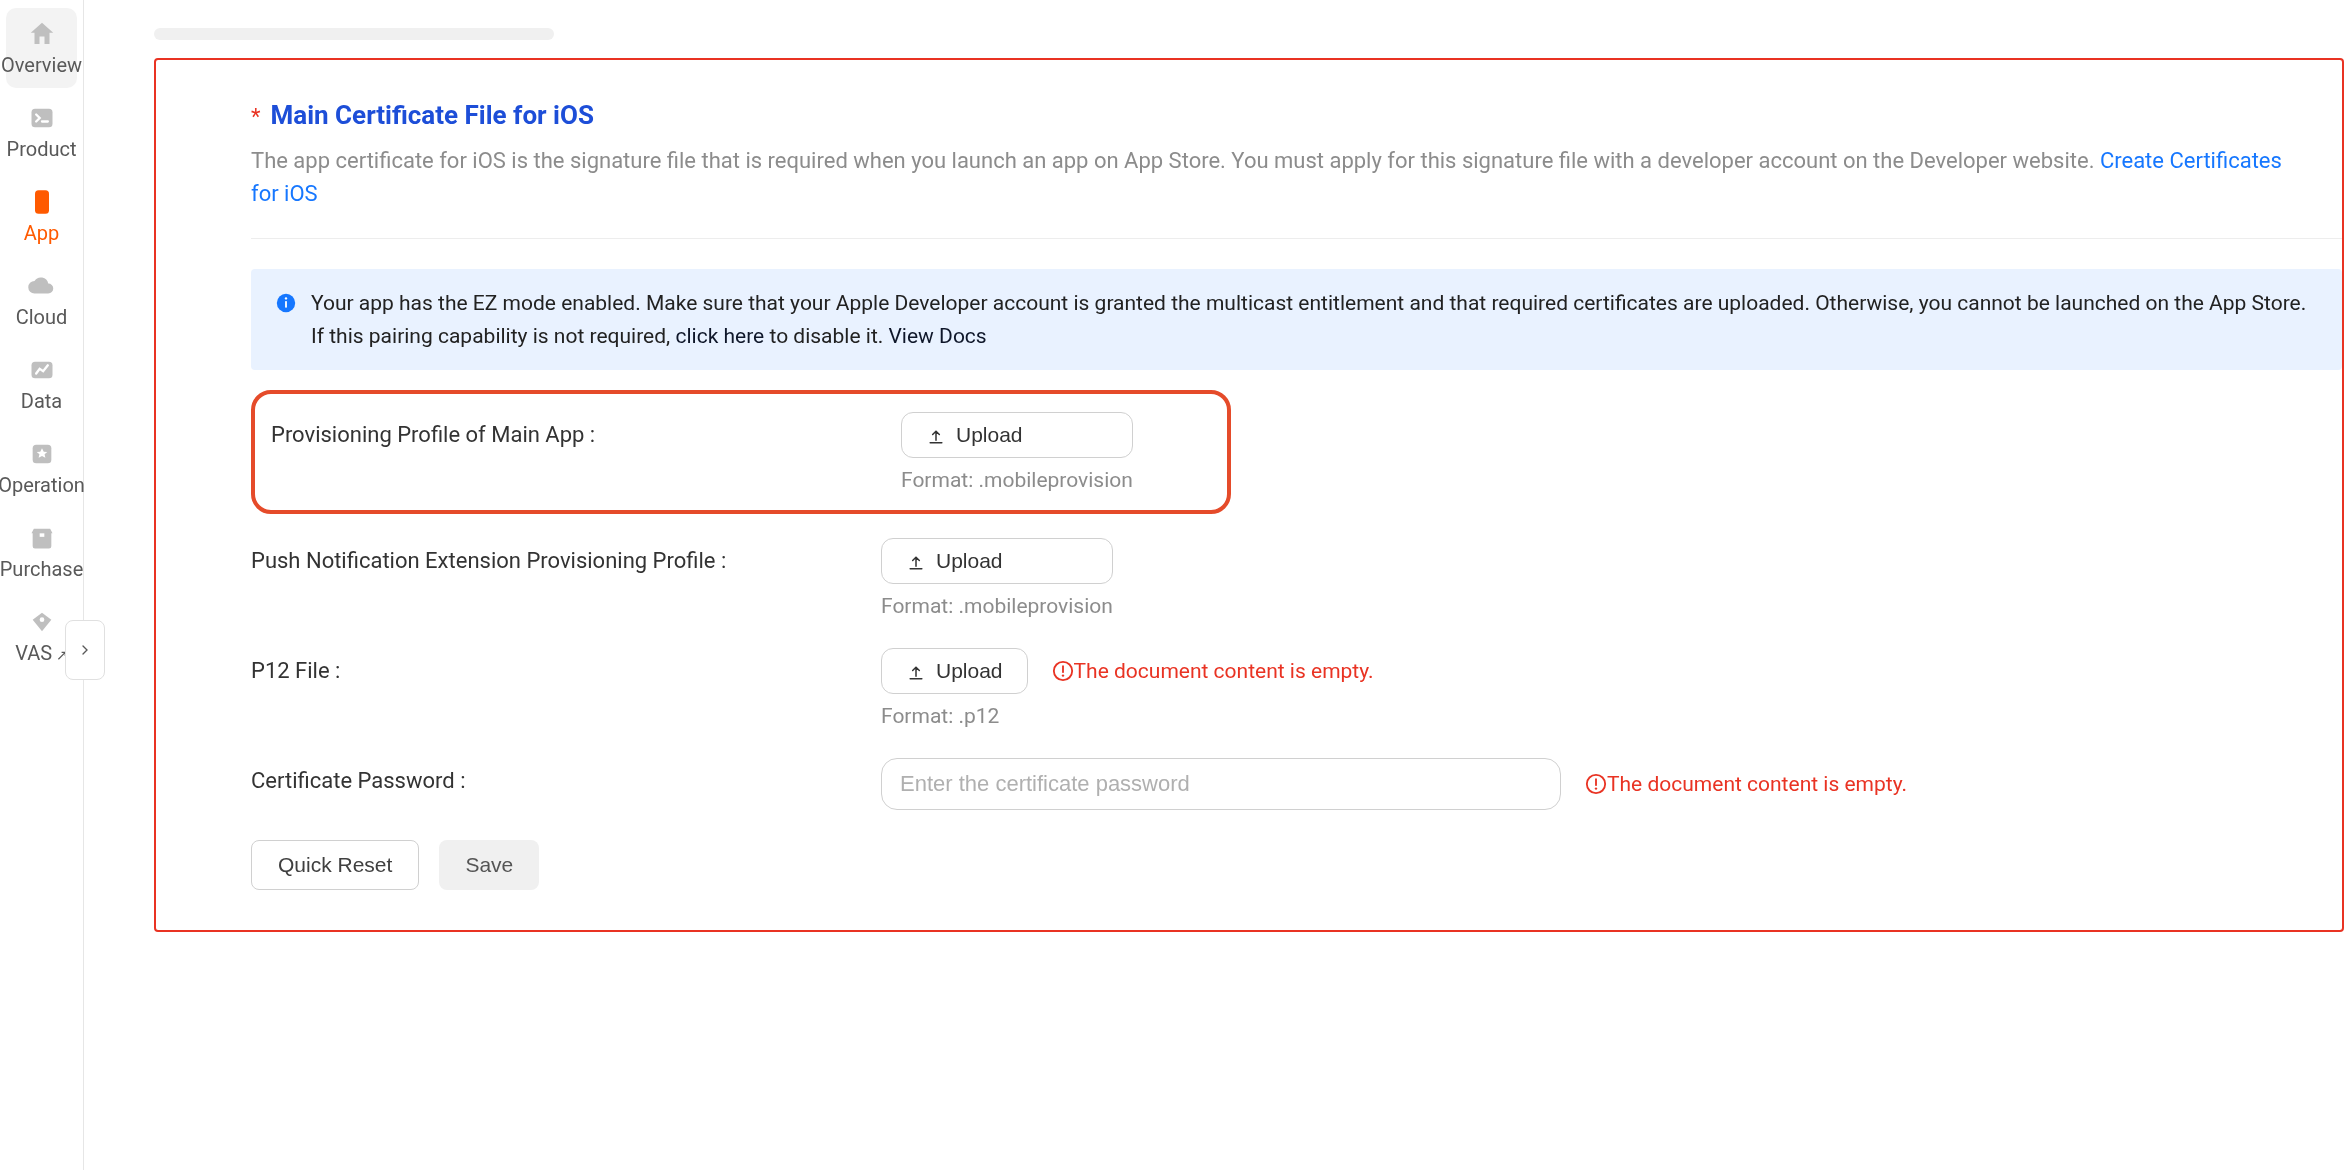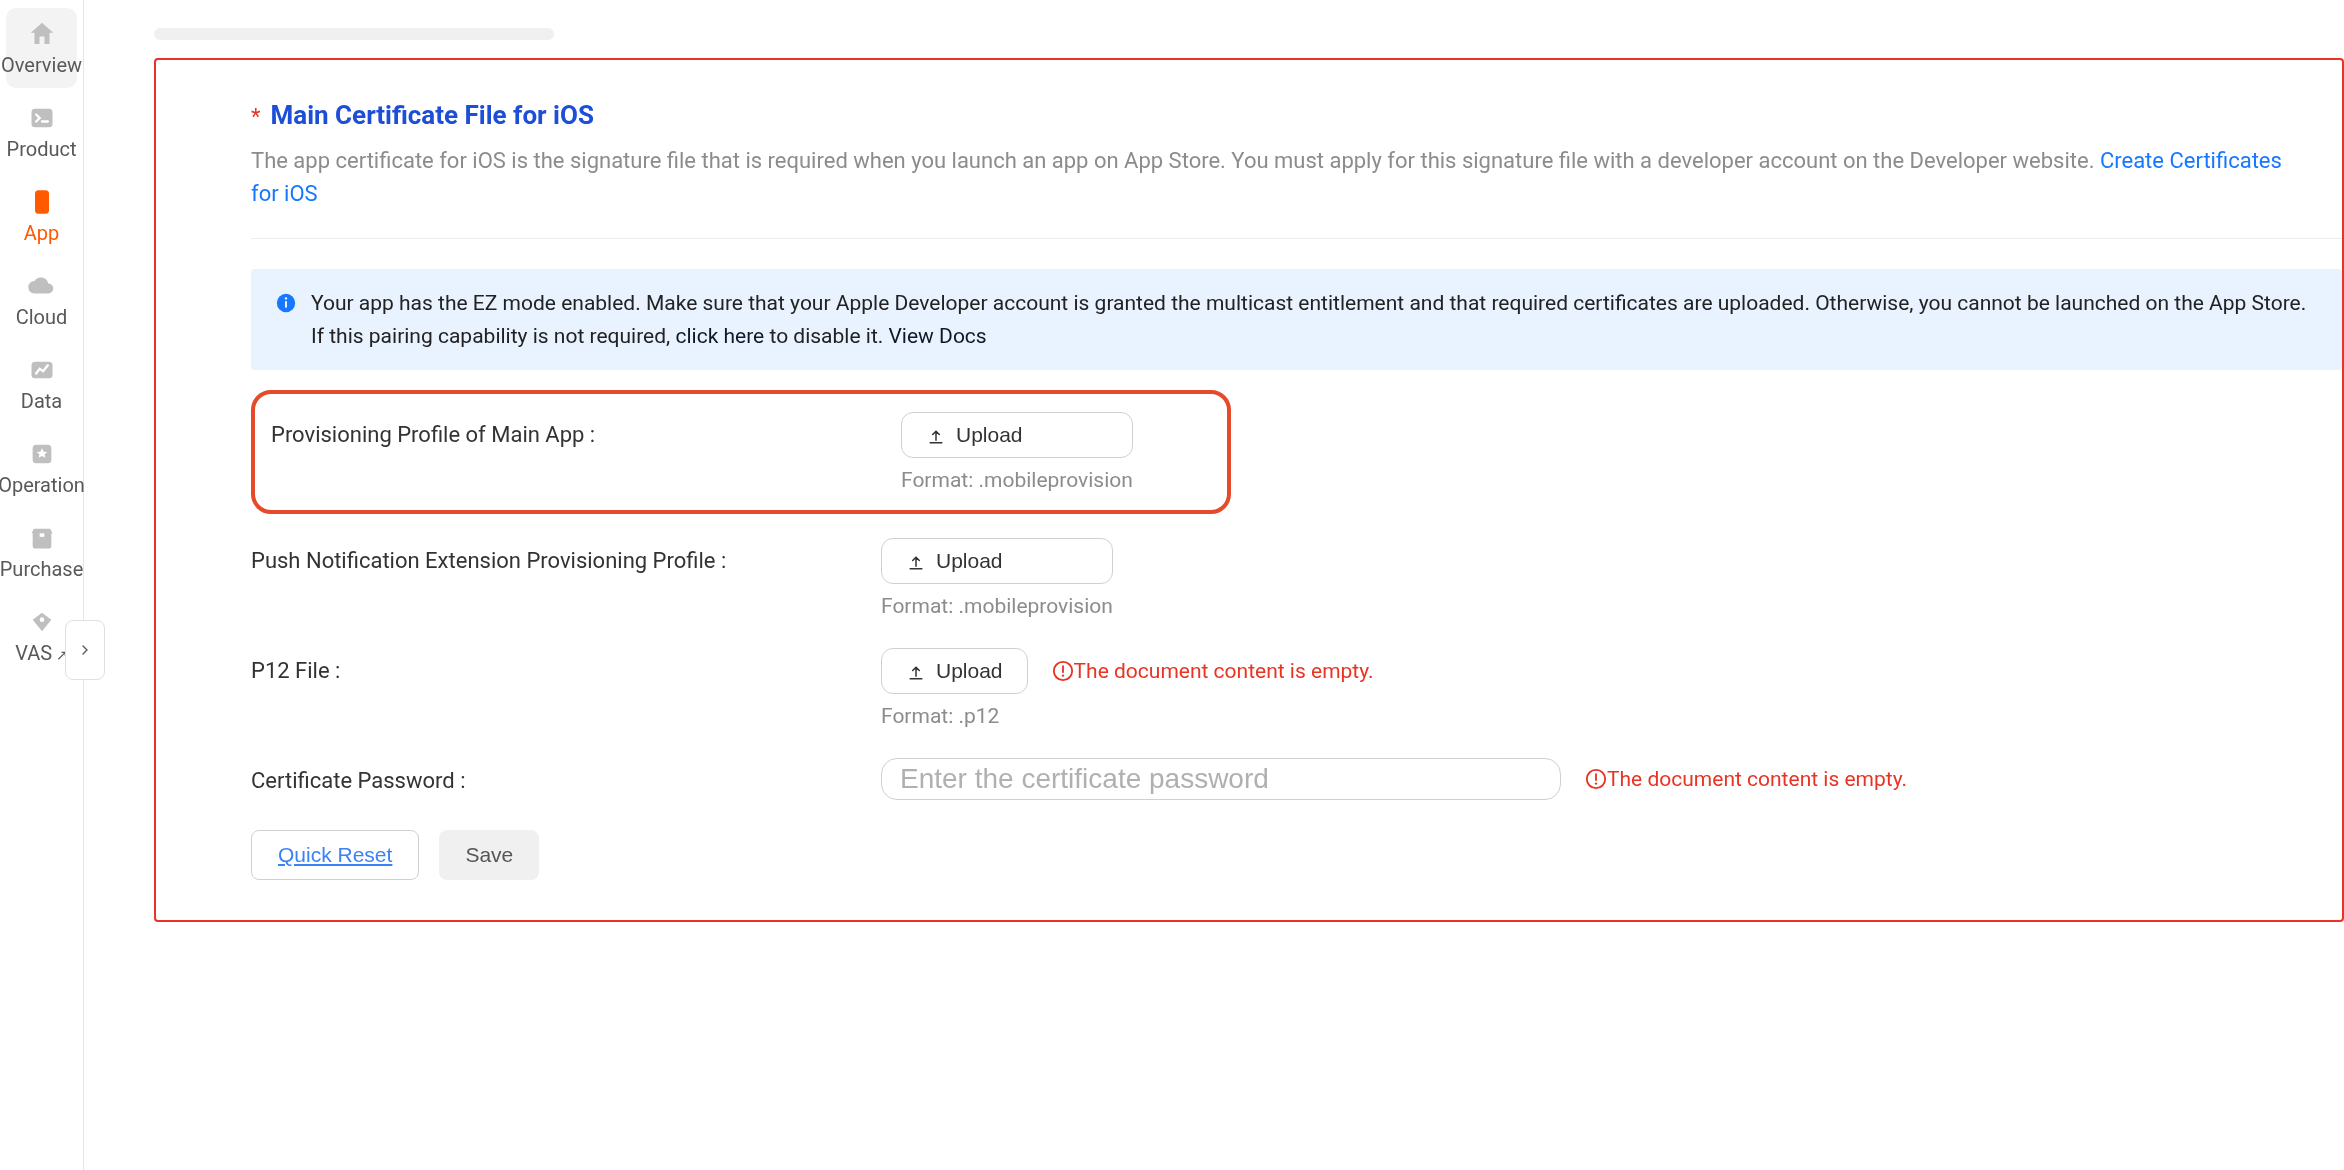--- a/index.html
+++ b/index.html
@@ -198,44 +198,43 @@
   .error-msg {
     display: inline-flex;
     align-items: center;
     color: #e93323;
     font-size: 21px;
   }
   .error-msg svg { width: 22px; height: 22px; }
 
   .text-input {
     width: 680px;
-    padding: 4px 18px;
-    font-size: 28px;
+    padding: 12px 18px;
+    font-size: 22px;
     border: 1px solid #d0d0d0;
     border-radius: 16px;
     outline: none;
   }
   .text-input::placeholder { color: #b0b0b0; }
 
   .btn-row {
     display: flex;
     gap: 20px;
     margin-top: 20px;
   }
   .btn {
     padding: 12px 26px;
     font-size: 21px;
     border-radius: 8px;
     cursor: pointer;
   }
   .btn-outline {
     border: 1px solid #d0d0d0;
     background: #fff;
-    color: #3b82f6;
-    text-decoration: underline;
+    color: #404040;
   }
   .btn-grey {
     border: none;
     background: #f0f0f0;
     color: #555;
   }
 
   .ext-arrow {
     font-size: 14px;
     margin-left: 4px;

